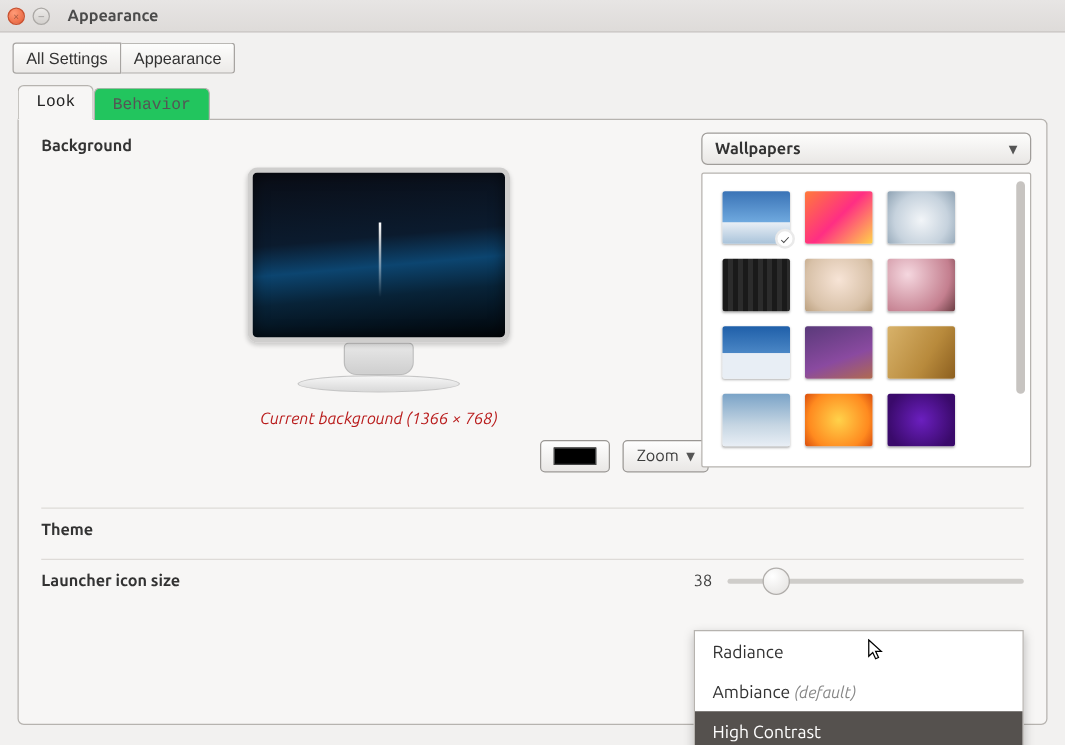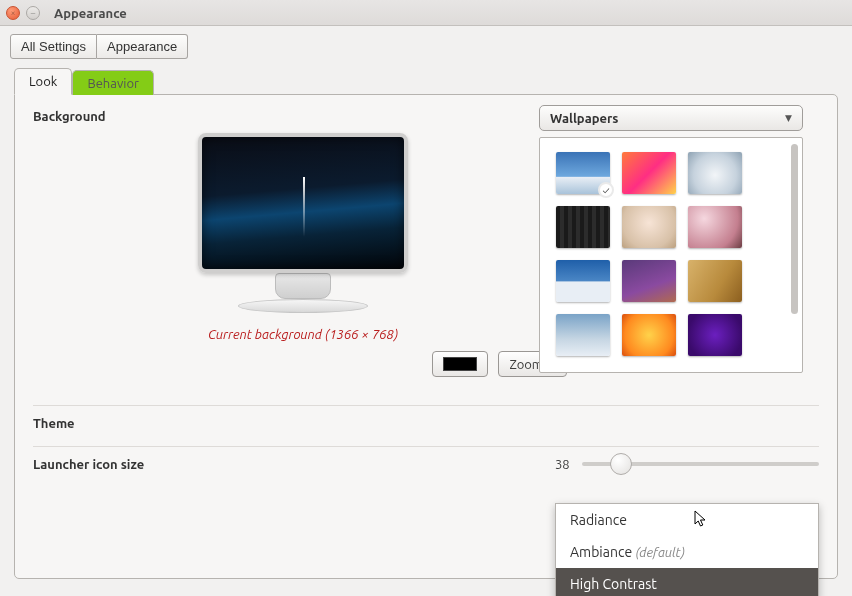--- a/index.html
+++ b/index.html
@@ -45,27 +45,28 @@
 .tbtn:first-child { border-radius: 3px 0 0 3px; }
 .tbtn:last-child { border-radius: 0 3px 3px 0; }
 .content {
   padding: 0 14px 14px 14px;
 }
 .tabs-header {
   display: flex;
   position: relative;
   top: 1px;
   z-index: 2;
+  font-family: Liberation Mono, monospace;
 }
 .tab {
   padding: 5px 14px;
   border: 1px solid #b6b3af;
   border-bottom: none;
   border-radius: 5px 5px 0 0;
-  background: #84cc16;
+  background: #22c55e;
   font-size: 13px;
   color: #555;
   cursor: pointer;
   margin-right: 0;
 }
 .tab.active {
   background: #f7f6f5;
   color: #222;
   border-bottom: 1px solid #f7f6f5;
   font-weight: normal;
@@ -117,21 +118,21 @@
   font-size: 13px;
   display: inline-flex; align-items: center; gap: 6px;
   cursor: pointer;
   min-width: 56px; height: 26px;
   justify-content: center;
 }
 .swatch { width: 34px; height: 14px; background: #000; border: 1px solid #444;}
 .dd { }
 .right-col {
   position: absolute;
-  right: 34px; top: 10px;
+  right: 12px; top: 10px;
   width: 264px;
 }
 .dropdown {
   border: 1px solid #a09d9a;
   background: linear-gradient(#fdfdfc,#e9e7e5);
   border-radius: 5px;
   padding: 5px 10px;
   display: flex; justify-content: space-between; align-items: center;
   font-size: 13px; font-weight: bold; color: #333;
   cursor: pointer;

